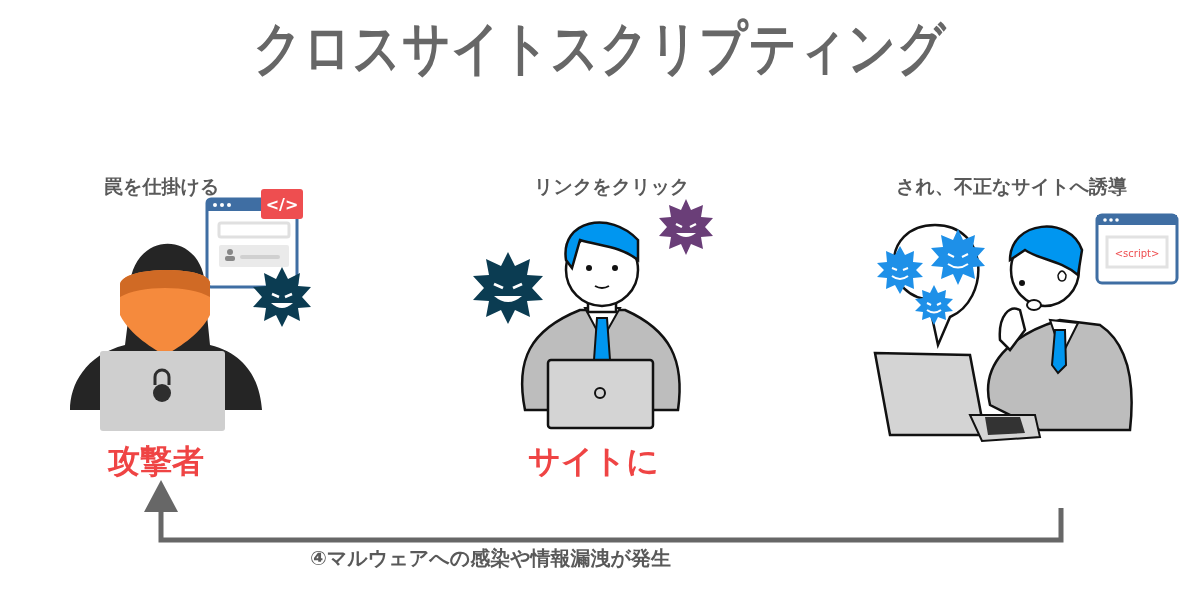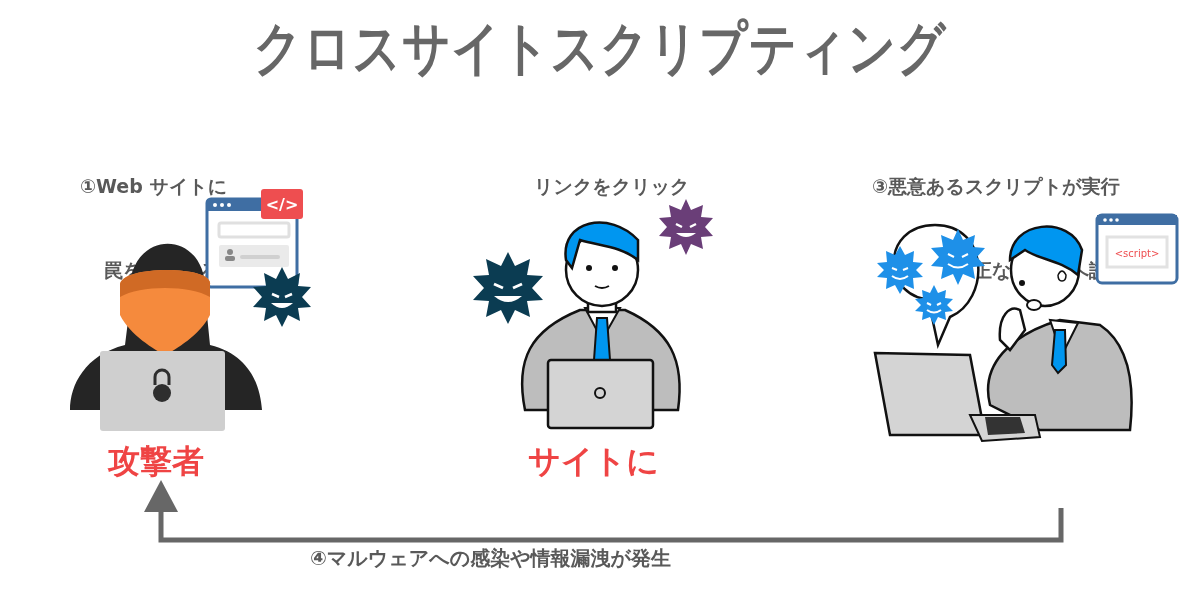--- a/index.html
+++ b/index.html
@@ -10,28 +10,26 @@
   .role{font-size:32px;font-weight:bold;color:#ef4444;}
   .footer{left:0;top:545px;width:981px;text-align:center;font-size:20px;font-weight:bold;color:#595959;}
   svg{position:absolute;}
 </style>
 </head>
 <body>
 
 <div class="abs title">クロスサイトスクリプティング</div>
 
 <div class="abs step" style="left:80px;top:116px;">
-  <div>①Web サイトに</div>
   <div style="padding-left:24px;">罠を仕掛ける</div>
 </div>
 <div class="abs step" style="left:510px;top:116px;">
   <div style="padding-left:24px;">リンクをクリック</div>
 </div>
 <div class="abs step" style="left:872px;top:116px;">
-  <div>③悪意あるスクリプトが実行</div>
   <div style="padding-left:24px;">され、不正なサイトへ誘導</div>
 </div>
 
 <svg style="left:60px;top:185px;" width="260" height="260" viewBox="0 0 260 260">
 
   <g>
     <rect x="147" y="14" width="90" height="88" rx="4" fill="#fff" stroke="#3F6EA3" stroke-width="3"></rect>
     <rect x="147" y="14" width="90" height="12" fill="#3F6EA3"></rect>
     <circle cx="155" cy="20" r="2" fill="#fff"></circle>
       <circle cx="162" cy="20" r="2" fill="#fff"></circle>

